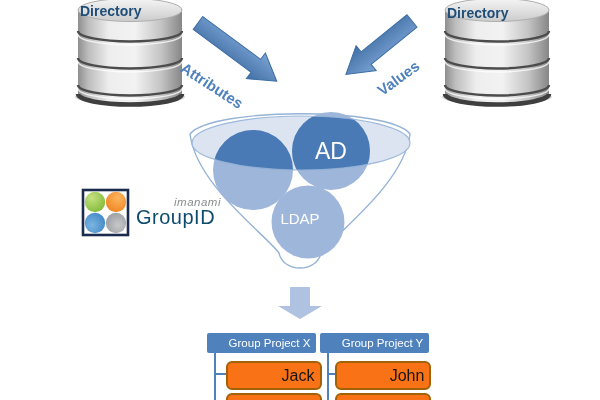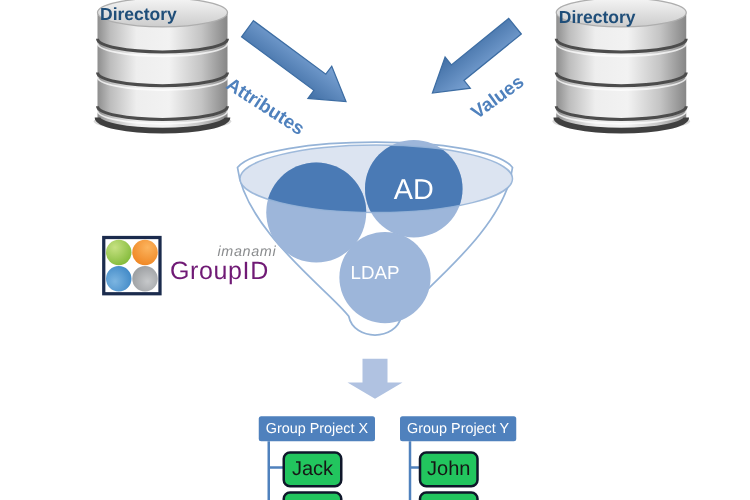--- a/index.html
+++ b/index.html
@@ -3,25 +3,25 @@
 <meta charset="utf-8">
 <style>
   html,body{margin:0;padding:0;background:#fff;}
   #stage{position:relative;width:600px;height:400px;overflow:hidden;background:#fff;
          font-family:"Liberation Sans",sans-serif;}
   .abs{position:absolute;}
   .src-label{font-weight:bold;font-size:14px;color:#1f4e79;text-align:left;width:100px;}
   .flow-label{font-weight:bold;font-size:15px;color:#4f81bd;transform-origin:left top;white-space:nowrap;}
   .circle-label{color:#ffffff;text-align:center;width:80px;}
   .brand-small{font-style:italic;font-size:11.5px;color:#8a8c8e;letter-spacing:.5px;margin-left:34px;}
-  .brand-big{font-size:20px;color:#701a75;letter-spacing:.5px;}
+  .brand-big{font-size:20px;color:#0c4a6e;letter-spacing:.5px;}
   .hdr-box{width:93px;height:20px;background:#4f81bd;border-radius:2px;color:#ffffff;
-           font-size:11.5px;display:flex;align-items:center;justify-content:center;white-space:nowrap;}
-  .name-box{width:44px;height:25px;background:#22c55e;border:2px solid #0f172a;border-radius:6px;
-            color:#161616;font-size:16px;display:flex;align-items:center;justify-content:center;}
+           font-size:11.5px;display:flex;align-items:center;justify-content:center;white-space:nowrap;padding-left:16px;}
+  .name-box{width:44px;height:25px;background:#f97316;border:2px solid #a16207;border-radius:6px;
+            color:#161616;font-size:16px;display:flex;align-items:center;justify-content:center;padding-left:48px;}
 </style>
 </head>
 <body>
 
 <div id="stage">
 
   <svg width="600" height="400" viewBox="0 0 600 400" class="abs" style="left:0;top:0">
     <defs>
       <linearGradient id="cylBody" x1="0" y1="0" x2="1" y2="0">
         <stop offset="0" stop-color="#8e8e8e"></stop>

